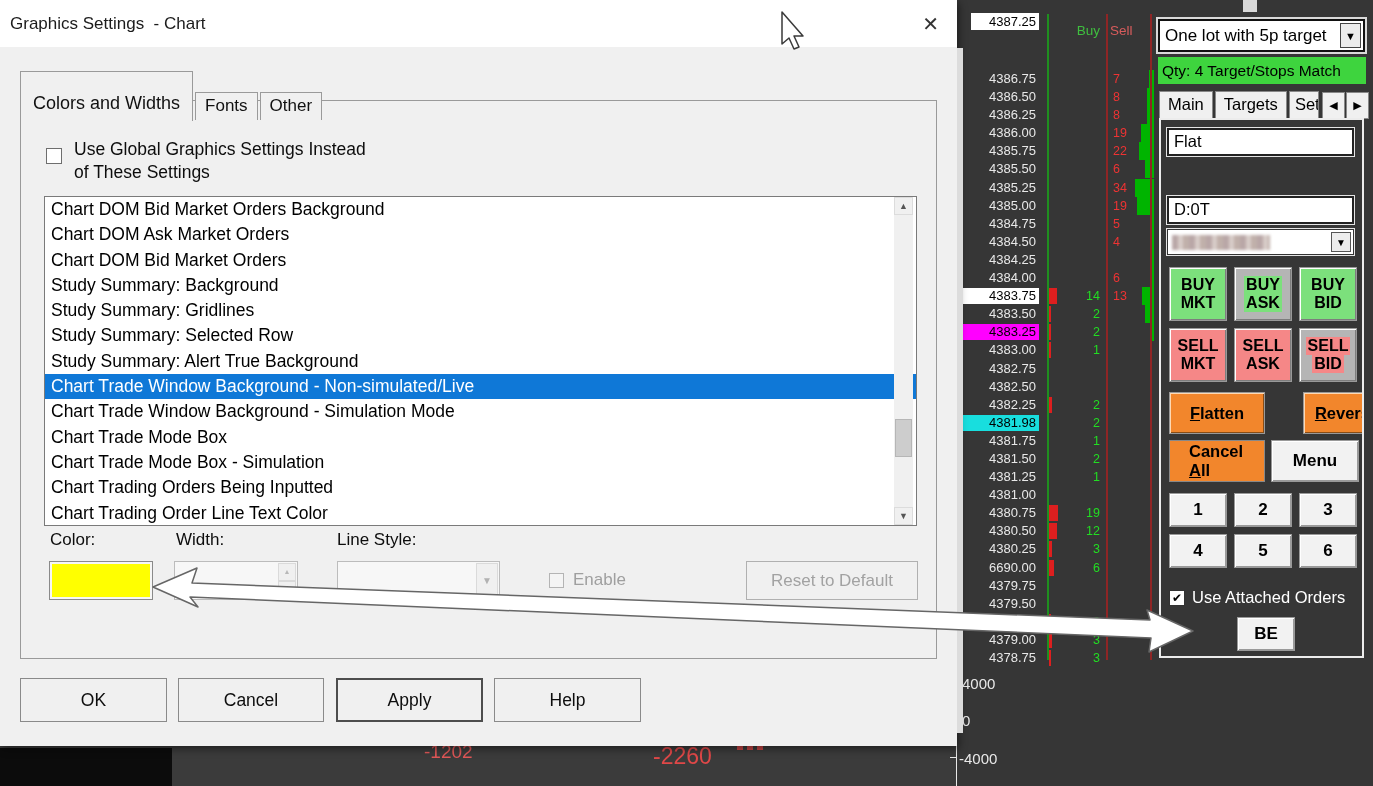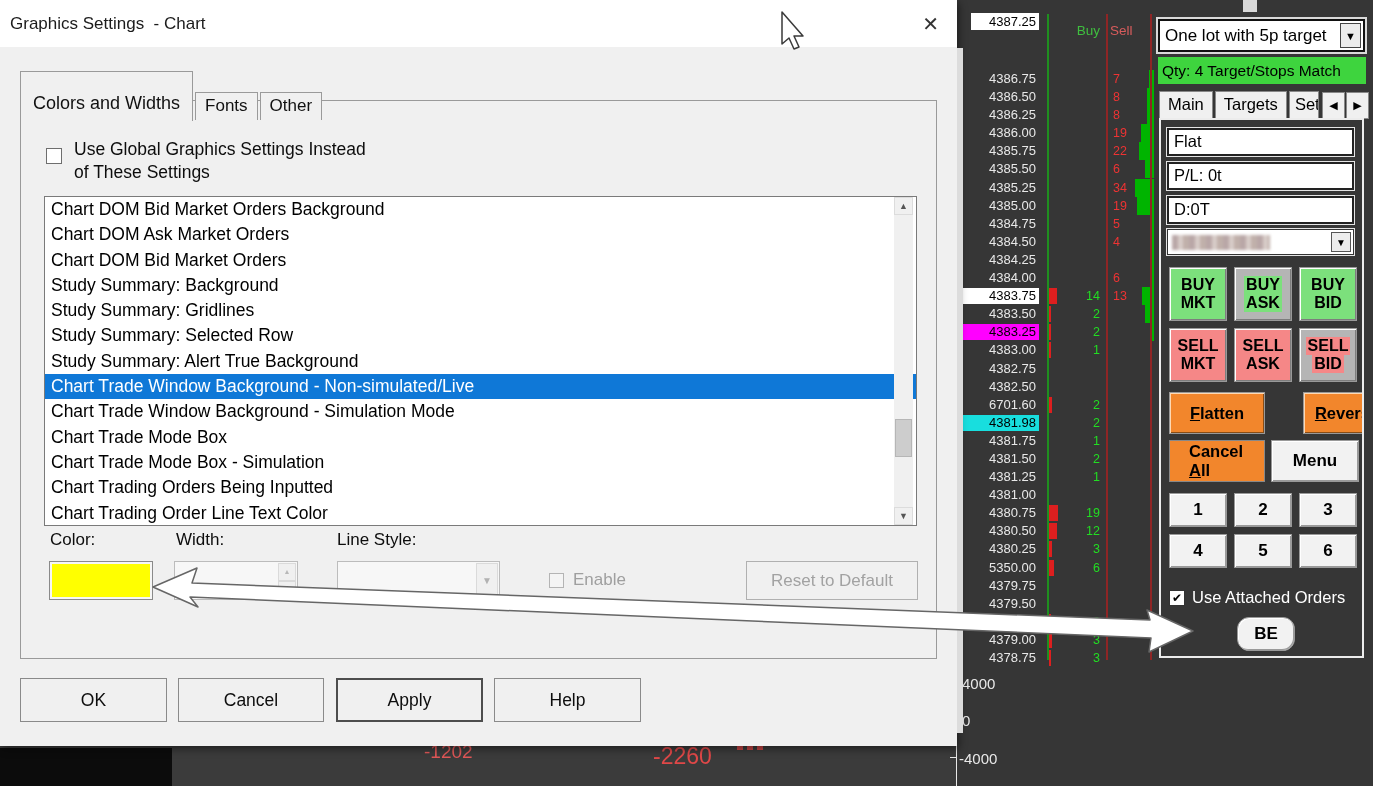--- a/index.html
+++ b/index.html
@@ -278,21 +278,21 @@
           <i class="rbar" style="width: 2px;"></i>
           <span class="lbuy">1</span>
         </div>
         <div class="lrow">
           <span class="lp">4382.75</span>
         </div>
         <div class="lrow">
           <span class="lp">4382.50</span>
         </div>
         <div class="lrow">
-          <span class="lp">6701.60</span>
+          <span class="lp">4382.25</span>
           <i class="rbar" style="width: 3px;"></i>
           <span class="lbuy">2</span>
         </div>
         <div class="lrow">
           <span class="lp hl-cyan">4381.98</span>
           <span class="lbuy">2</span>
         </div>
         <div class="lrow">
           <span class="lp">4381.75</span>
           <span class="lbuy">1</span>
@@ -317,21 +317,21 @@
           <span class="lp">4380.50</span>
           <i class="rbar" style="width: 8px;"></i>
           <span class="lbuy">12</span>
         </div>
         <div class="lrow">
           <span class="lp">4380.25</span>
           <i class="rbar" style="width: 3px;"></i>
           <span class="lbuy">3</span>
         </div>
         <div class="lrow">
-          <span class="lp">5350.00</span>
+          <span class="lp">6690.00</span>
           <i class="rbar" style="width: 5px;"></i>
           <span class="lbuy">6</span>
         </div>
         <div class="lrow">
           <span class="lp">4379.75</span>
         </div>
         <div class="lrow">
           <span class="lp">4379.50</span>
         </div>
         <div class="lrow">
@@ -365,21 +365,20 @@
     <div class="tp-tabs">
       <div class="tp-tab">Main</div>
       <div class="tp-tab">Targets</div>
       <div class="tp-tab clip">Set</div>
       <div class="tp-arrow">◀</div>
       <div class="tp-arrow">▶</div>
     </div>
 
     <div class="tp-box">
       <div class="tfield" style="top:8px;">Flat</div>
-      <div class="tfield" style="top:42px;">P/L: 0t</div>
       <div class="tfield" style="top:76px;">D:0T</div>
 
       <div class="acct">
         <div class="acct-blur"></div>
         <div class="acct-a">▼</div>
       </div>
 
       <div class="tbtn v-green" style="left:8px;top:147px;width:58px;height:54px;">
         <span>BUY</span>
           <span>MKT</span>
@@ -425,21 +424,21 @@
           <div class="whitebtn" style="left: 8px; top: 414px; width: 58px; height: 34px;">4</div>
           <div class="whitebtn" style="left: 73px; top: 414px; width: 58px; height: 34px;">5</div>
           <div class="whitebtn" style="left: 138px; top: 414px; width: 58px; height: 34px;">6</div>
         </div>
 
       <div class="attached">
         <div class="cbox3">✔</div>
         <span class="attached-lbl">Use Attached Orders</span>
       </div>
 
-      <div class="whitebtn" style="left:76px;top:497px;width:58px;height:34px;border-radius:12px;">BE</div>
+      <div class="whitebtn" style="left:76px;top:497px;width:58px;height:34px;">BE</div>
     </div>
   </div>
 
   <svg class="overlay" viewBox="0 0 1373 786">
     <polygon points="153,587 197,568 192,583 1150,620 1147,610 1193,631 1149,652 1151,638 190,597 198,607" fill="#ffffff" stroke="#666" stroke-width="1.5" stroke-linejoin="round"></polygon>
     <polygon points="782,12 782,44 789,38 794,49 799,47 794,36 803,36" fill="#ffffff" stroke="#3a3a3a" stroke-width="1.5" stroke-linejoin="round"></polygon>
   </svg>
 </div>
 
 </body></html>

